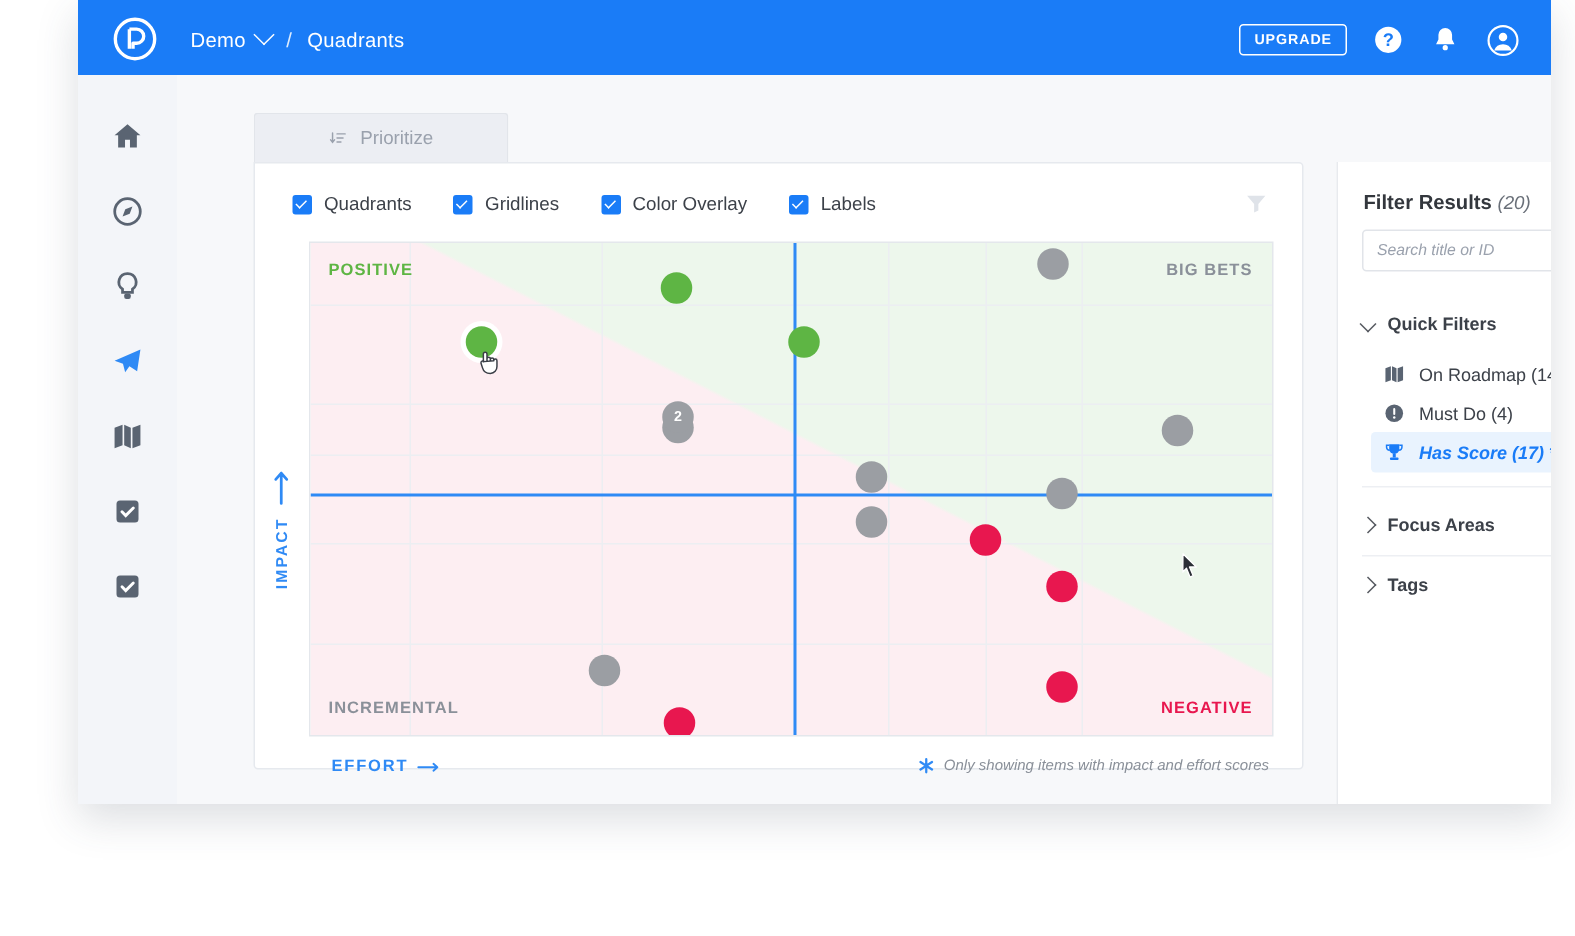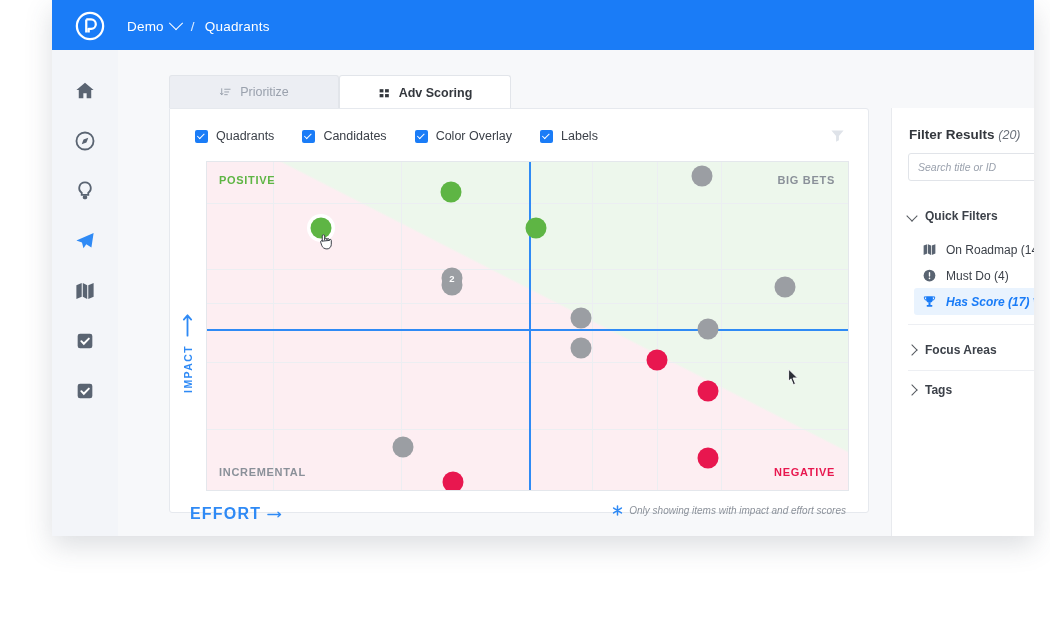--- a/index.html
+++ b/index.html
@@ -118,22 +118,22 @@
     display:flex;align-items:center;justify-content:center;
   }
   
   #ylab{
     position:absolute;left:12px;top:236px;
     font-size:10.5px;font-weight:bold;color:#2f8af5;letter-spacing:1.4px;
     writing-mode:vertical-rl;transform:rotate(180deg);
   }
   #yarrow{position:absolute;left:12px;top:205px;}
   #xlab{
-    position:absolute;left:20px;top:396px;display:flex;align-items:center;gap:6px;
-    font-size:16px;font-weight:bold;color:#2f8af5;letter-spacing:1.2px;
+    position:absolute;left:51px;top:396px;display:flex;align-items:center;gap:6px;
+    font-size:11px;font-weight:bold;color:#2f8af5;letter-spacing:1.2px;
   }
   #footnote{
     position:absolute;right:22px;top:396px;display:flex;align-items:center;gap:6px;
     font-size:10px;color:#8a9099;font-style:italic;
   }
   
   #filters{
     position:absolute;left:773px;top:58px;width:206px;height:428px;
     background:#ffffff;border-left:1px solid #e8eaee;box-sizing:border-box;
   }
@@ -175,20 +175,42 @@
         <circle cx="16" cy="16" r="14" fill="none" stroke="#fff" stroke-width="2.4"></circle>
         <path d="M12 9 h5.2 a5 5 0 0 1 0 10 H14.6 V23 M12 9 v14" fill="none" stroke="#fff" stroke-width="2.4" stroke-linejoin="round"></path>
       </svg>
     </span>
     <div class="bc">
       <span>Demo</span>
       <span class="caret-dn"></span>
       <span class="sep">/</span>
       <span>Quadrants</span>
     </div>
+    <div id="topbar-right">
+      <button id="upgrade">UPGRADE</button>
+      <span class="tb-icon">
+        <svg viewBox="0 0 24 24" width="21" height="21">
+            <circle cx="12" cy="12" r="10" fill="#fff"></circle>
+            <text x="12" y="17" font-size="14" font-weight="bold" text-anchor="middle" fill="#1a7cf7" font-family="Liberation Sans, sans-serif">?</text>
+          </svg>
+      </span>
+      <span class="tb-icon">
+        <svg viewBox="0 0 24 24" width="21" height="21">
+            <path d="M12 3a5.2 5.2 0 0 0-5.2 5.2v3.6L5 15.4h14l-1.8-3.6V8.2A5.2 5.2 0 0 0 12 3z" fill="#fff"></path>
+            <circle cx="12" cy="18" r="2" fill="#fff"></circle>
+          </svg>
+      </span>
+      <span class="tb-icon">
+        <svg viewBox="0 0 24 24" width="22" height="22">
+            <circle cx="12" cy="12" r="10.5" fill="none" stroke="#fff" stroke-width="1.6"></circle>
+            <circle cx="12" cy="9.4" r="3.1" fill="#fff"></circle>
+            <path d="M5.6 19.2a6.8 6.8 0 0 1 12.8 0" fill="#fff"></path>
+          </svg>
+      </span>
+    </div>
   </div>
 
   <div id="rail">
     <div class="rail-item">
       <svg viewBox="0 0 24 24">
           <path d="M12 3 2.6 11h2.6v9h5v-5.6h3.6V20h5v-9h2.6z" fill="#5a6472"></path>
         </svg>
     </div>
     <div class="rail-item">
       <svg viewBox="0 0 24 24">
@@ -228,42 +250,33 @@
 
   <div id="content">
 
     <div id="tabs">
       <div class="tab inactive">
         <svg viewBox="0 0 24 24">
             <path d="M5 5v11M2.6 13.4 5 16.4 7.4 13.4" fill="none" stroke="#9aa1ad" stroke-width="1.8" stroke-linecap="round"></path>
             <path d="M10.5 6h10M10.5 11h7.4M10.5 16h4.8" stroke="#9aa1ad" stroke-width="1.8" stroke-linecap="round"></path>
           </svg>
         <span>Prioritize</span>
-      </div>
-      <div class="tab active">
-        <svg viewBox="0 0 24 24">
-            <rect x="3" y="4" width="7" height="6" fill="#33373d"></rect>
-            <rect x="13" y="4" width="7" height="6" fill="#33373d"></rect>
-            <rect x="3" y="13" width="7" height="6" fill="#33373d"></rect>
-            <rect x="13" y="13" width="7" height="6" fill="#33373d"></rect>
-          </svg>
-        <span>Adv Scoring</span>
       </div>
     </div>
 
     <div id="panel">
 
       <div id="toggles">
         <label class="chk">
           <span class="box"></span>
           <span>Quadrants</span>
         </label>
         <label class="chk">
           <span class="box"></span>
-          <span>Candidates</span>
+          <span>Gridlines</span>
         </label>
         <label class="chk">
           <span class="box"></span>
           <span>Color Overlay</span>
         </label>
         <label class="chk">
           <span class="box"></span>
           <span>Labels</span>
         </label>
       </div>

